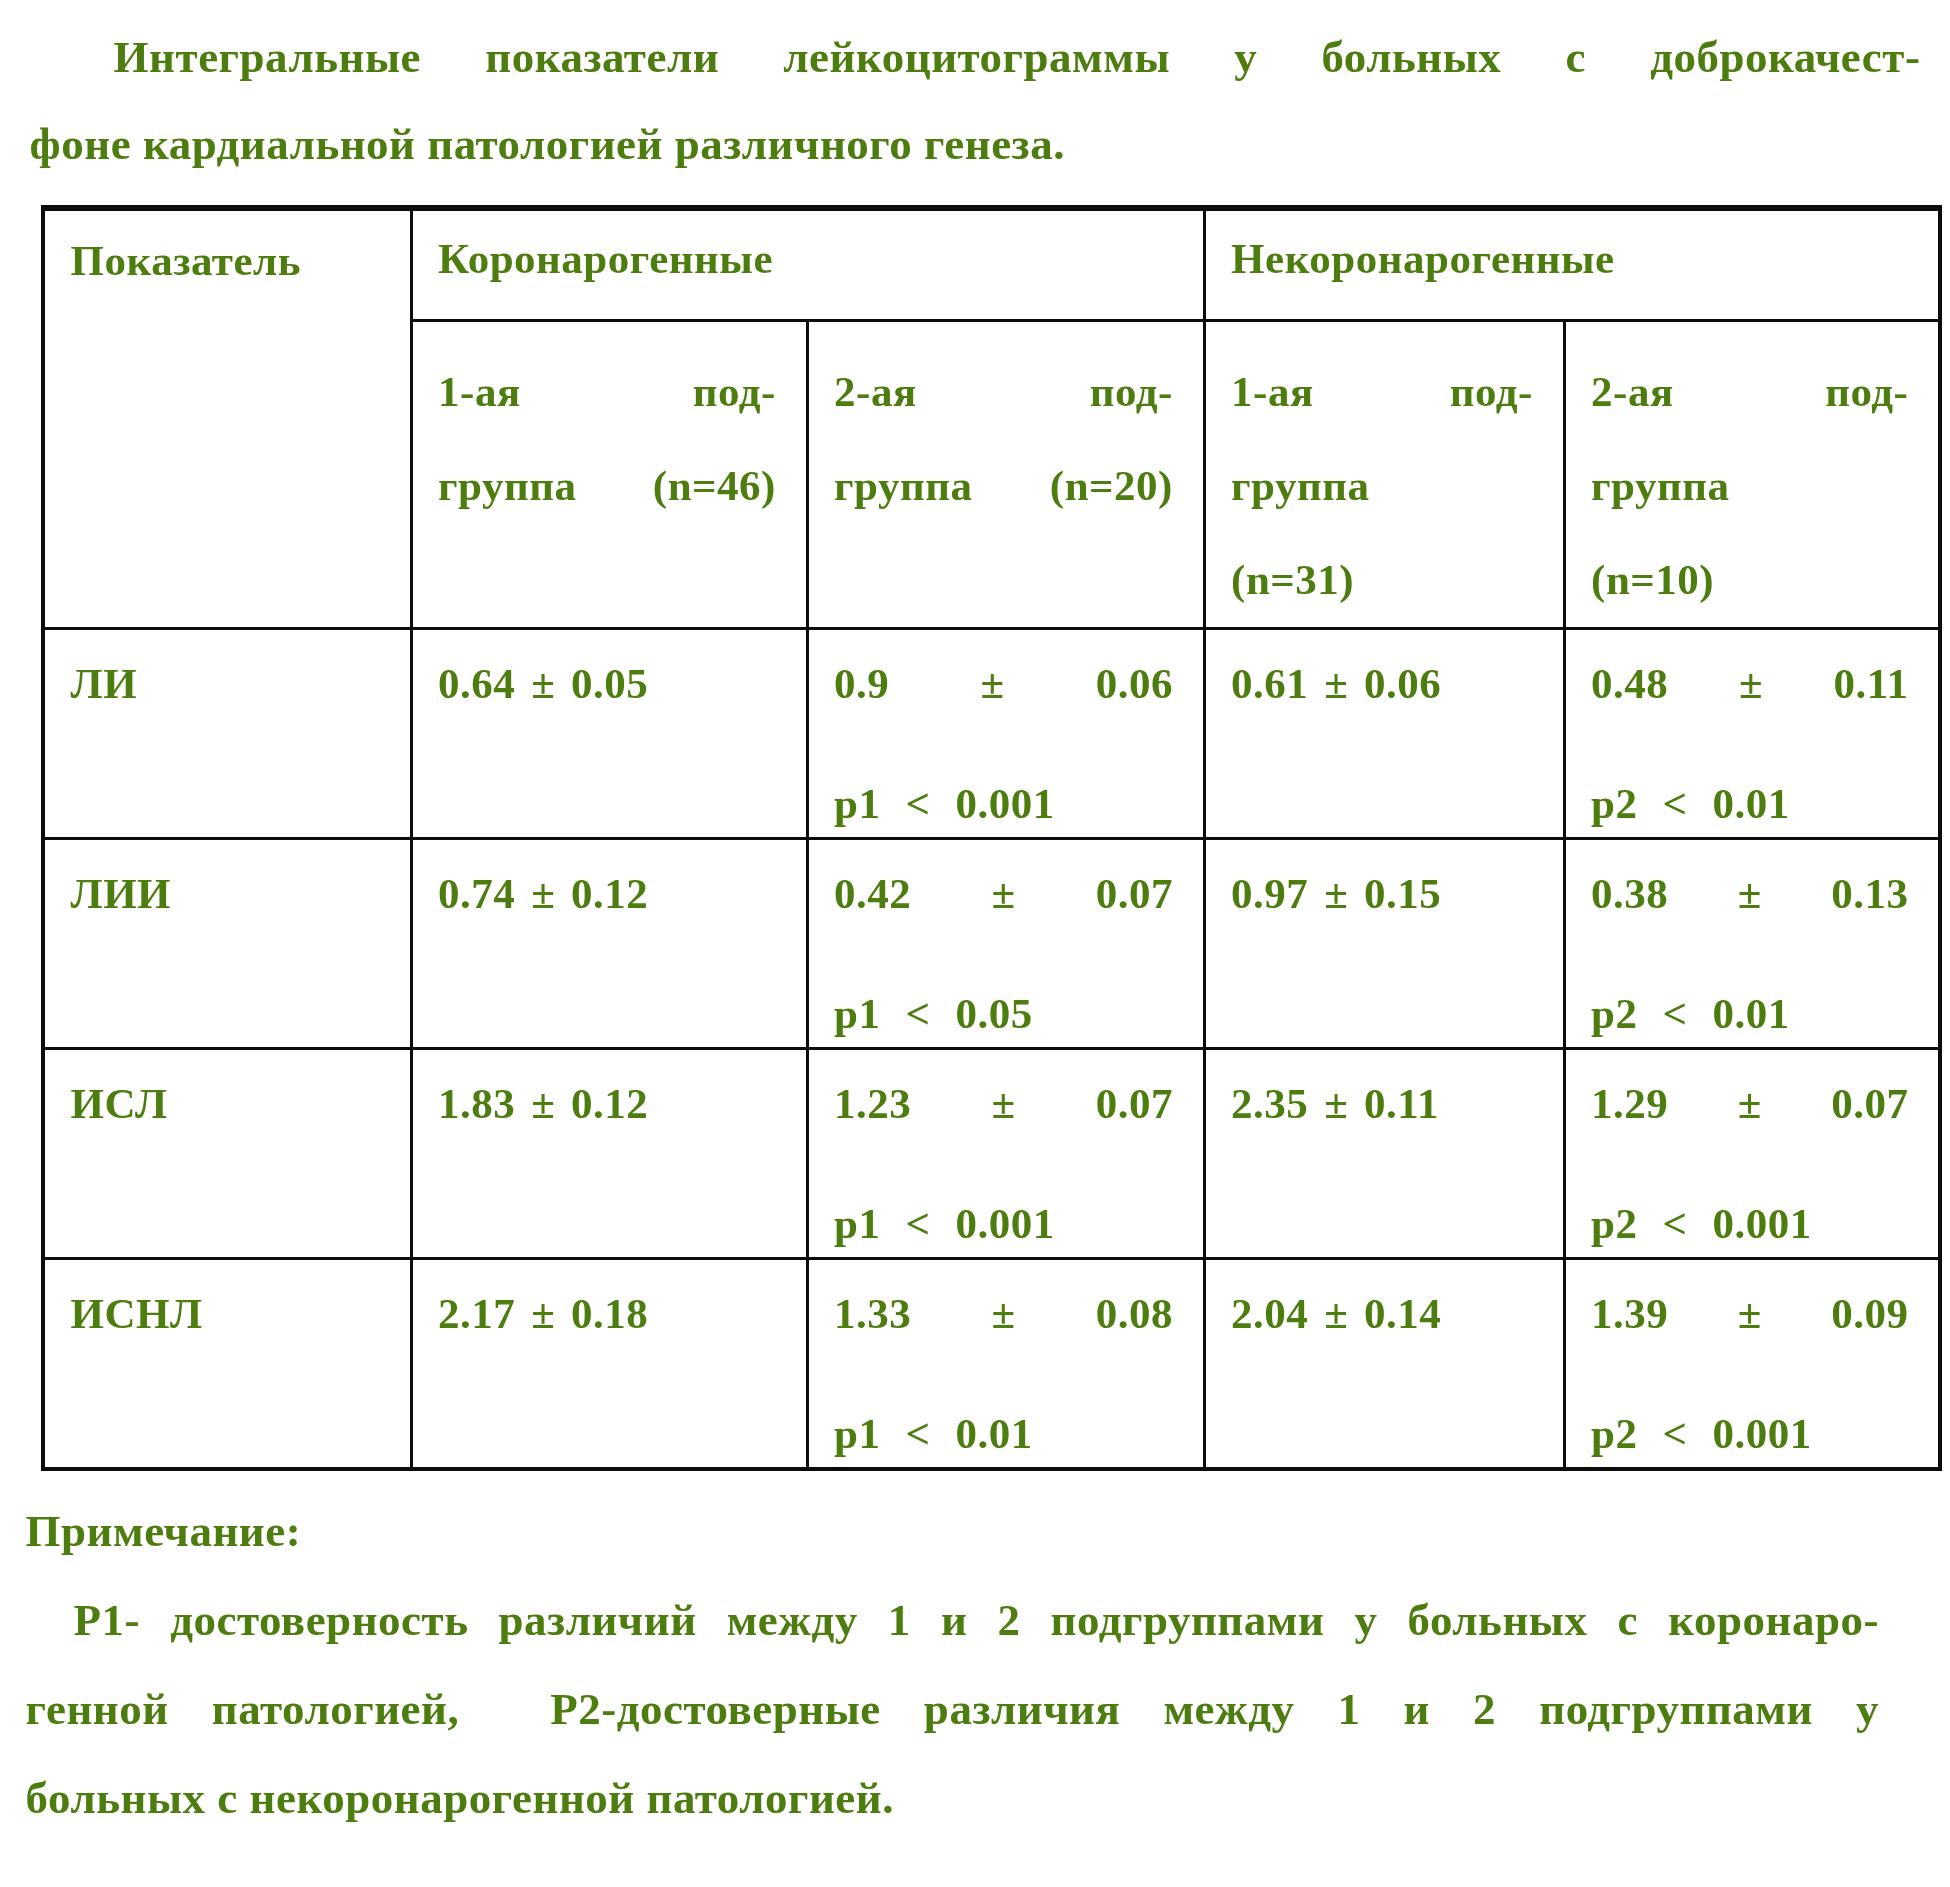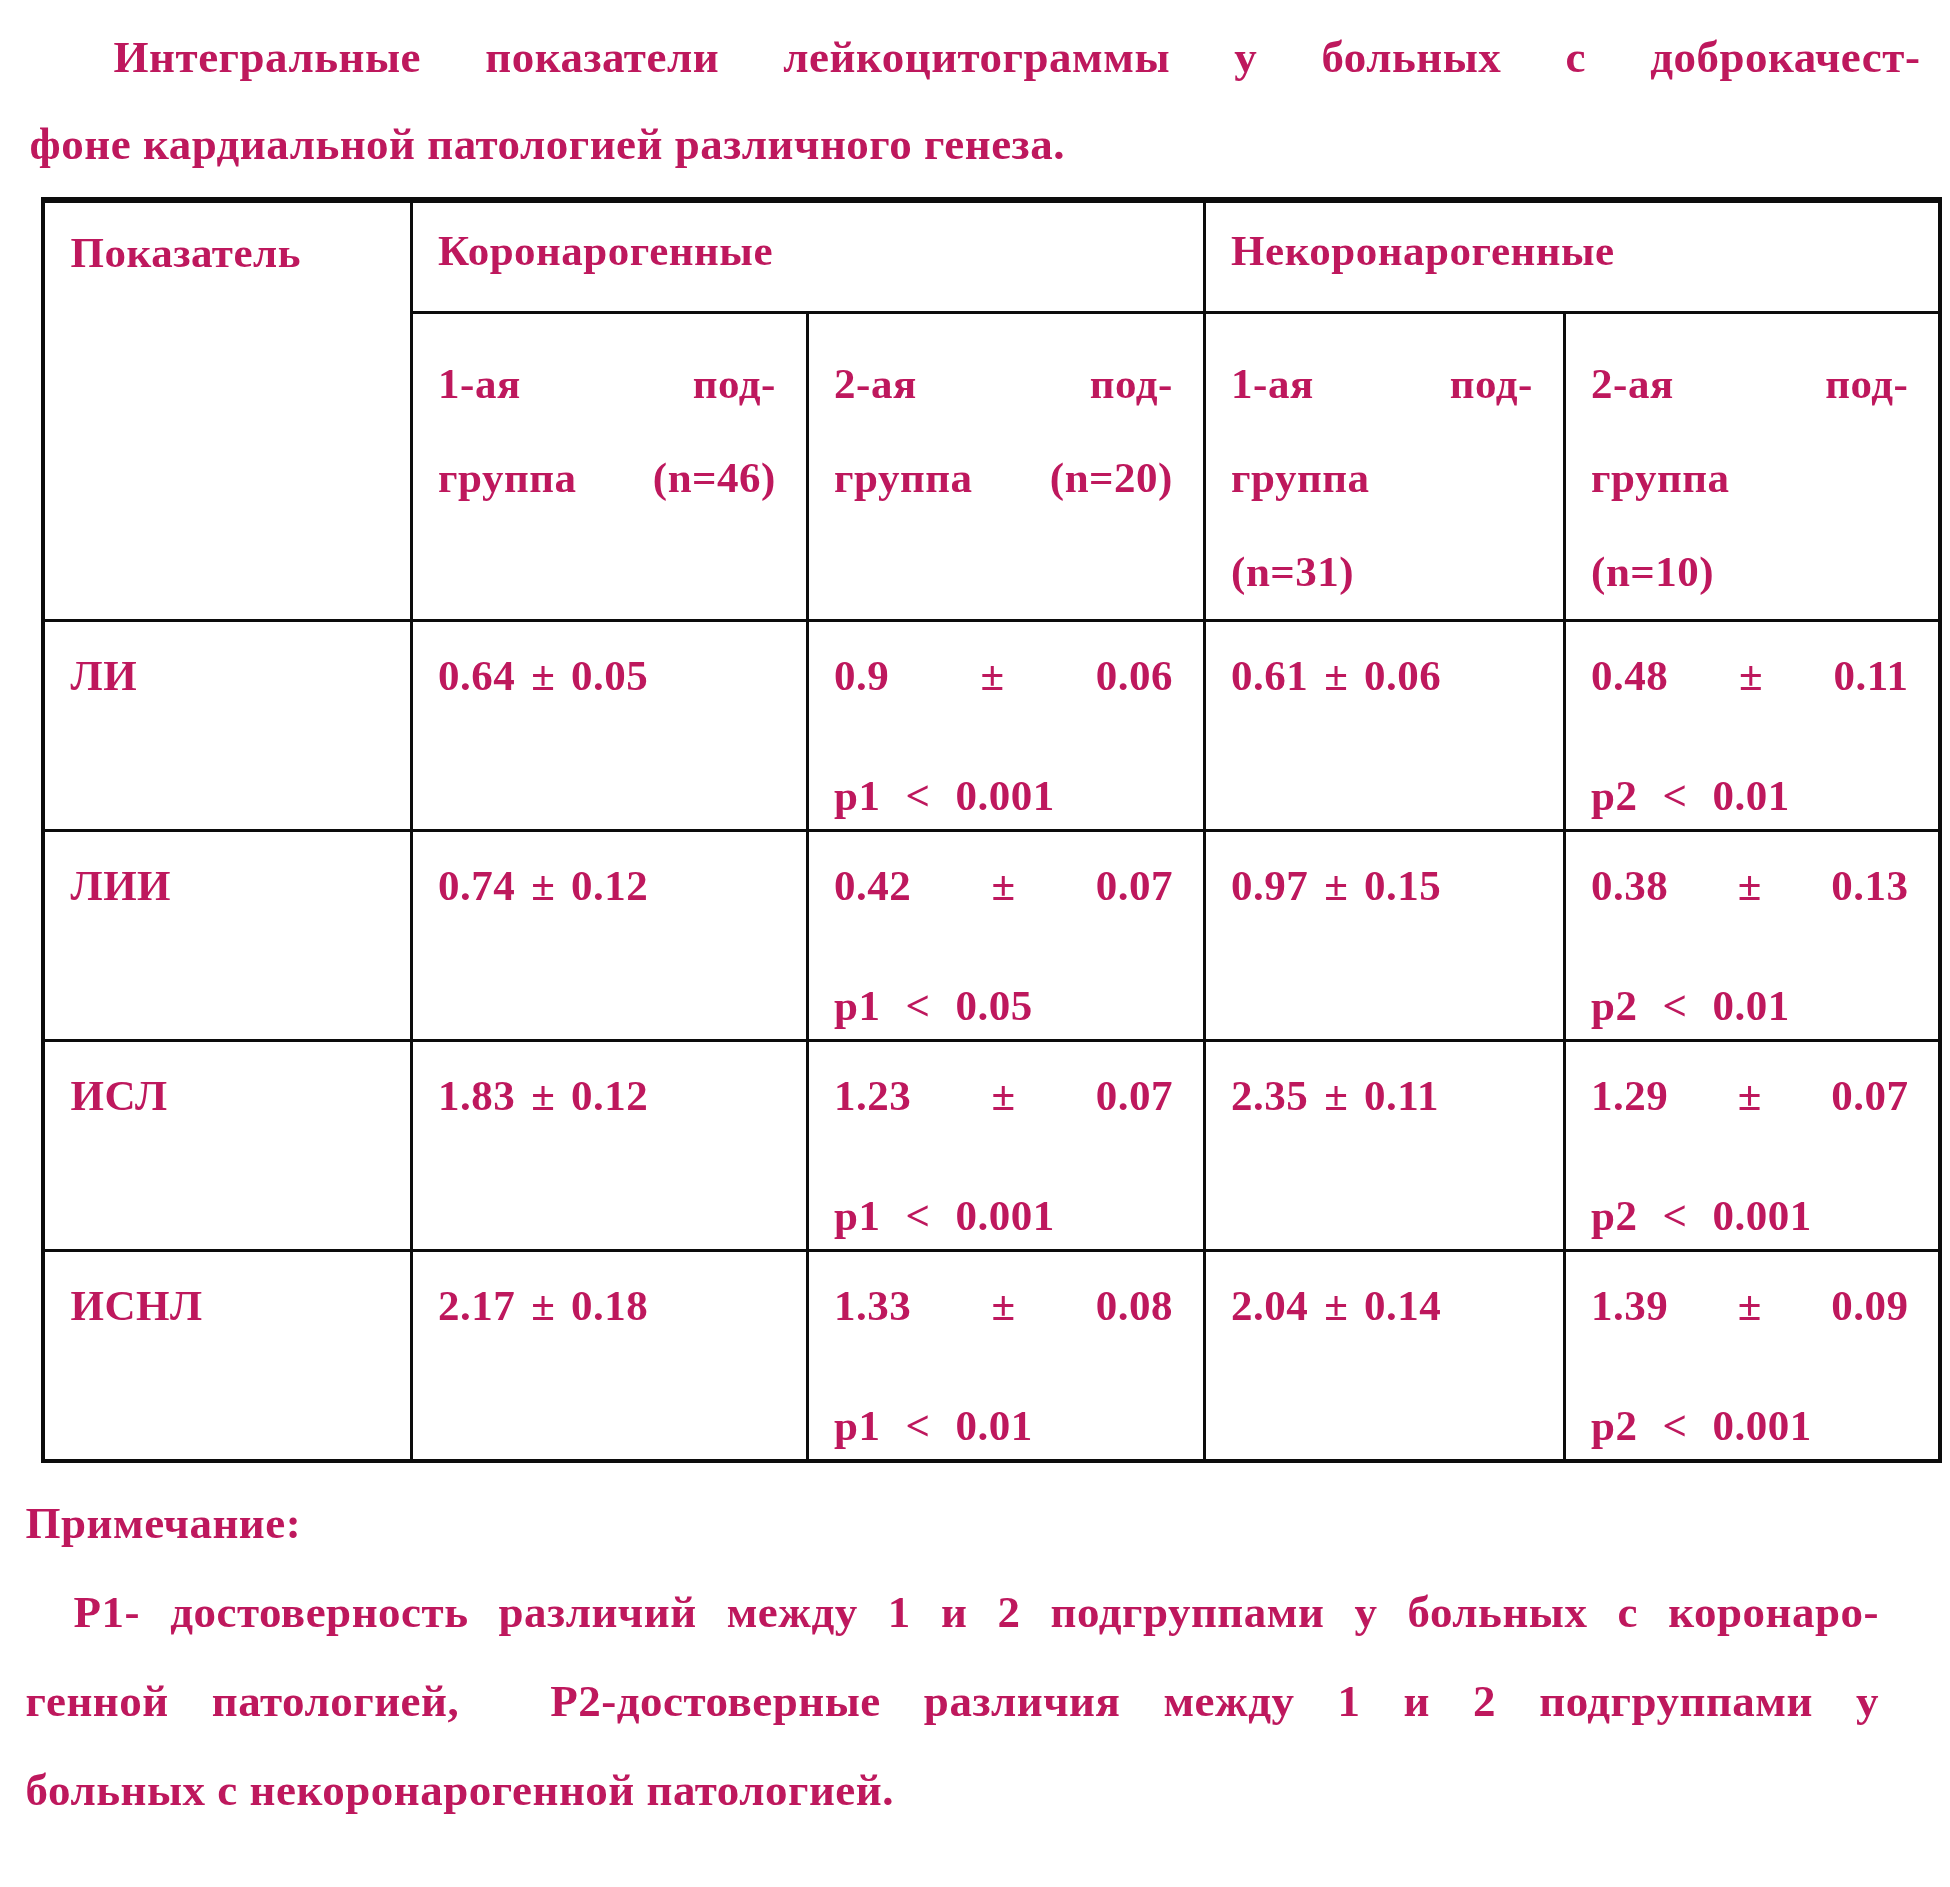--- a/index.html
+++ b/index.html
@@ -1,37 +1,37 @@
 <!DOCTYPE html>
 <html><head>
 <meta charset="utf-8">
 <style>
   html,body{margin:0;padding:0;background:#fff;}
   .page{
     position:relative;
     width:1950px;height:1887px;
     background:#fff;
-    color:#be185d;
+    color:#4d7c0f;
     font-family:"Liberation Serif","DejaVu Serif",serif;
     font-weight:700;
     overflow:hidden;
     letter-spacing:0.5px;
   }
   
   .title{padding:13.8px 29.6px 0 29.6px;}
   .tline{
     font-size:45px;
     line-height:87px;
     white-space:normal;
   }
   .tline.just{text-align:justify;text-align-last:justify;}
   .tline.indent{text-indent:84px;}
   
   table.data-table{
-    margin:9px 0 0 41px;
+    margin:17px 0 0 41px;
     width:1897px;
     table-layout:fixed;
     border-collapse:collapse;
     border:4.9px solid #0c0c0c;
     border-top-width:6.9px;
   }
   table.data-table td{
     border:3px solid #0c0c0c;
     vertical-align:top;
     font-size:43px;

